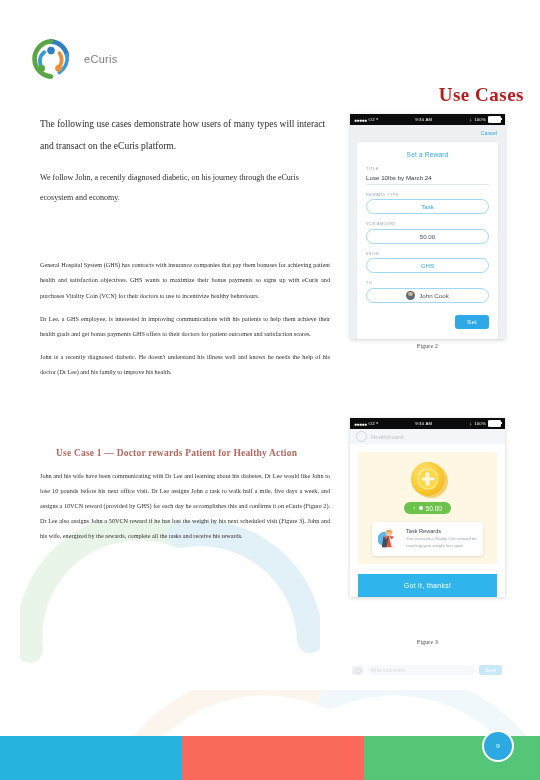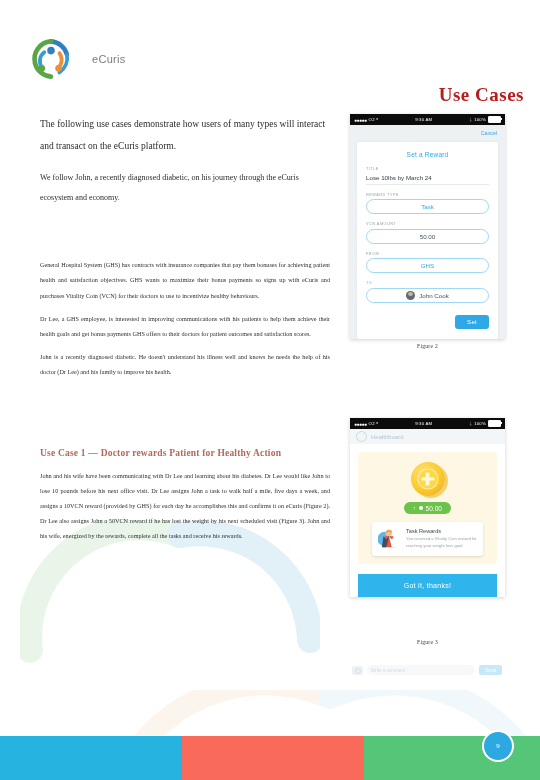--- a/index.html
+++ b/index.html
@@ -20,21 +20,21 @@
     background: #ffffff;
   }
 
   
   .logo-block {
     position: absolute;
     left: 30px;
     top: 38px;
     display: flex;
     align-items: center;
-    gap: 20px;
+    gap: 12px;
   }
   .logo-mark { width: 42px; height: 42px; display: block; }
   .logo-text {
     font-family: "Liberation Sans", sans-serif;
     font-size: 11px;
     color: #7a7a7a;
     letter-spacing: .3px;
   }
 
   
@@ -82,21 +82,21 @@
     line-height: 2.45;
     color: #2f2f2f;
     margin: 0 0 8px 0;
     text-align: justify;
   }
 
   .usecase-head {
     font-family: "Liberation Serif", serif;
     font-size: 9.5px;
     color: #b5655c;
-    margin: 0 0 10px 0;
+    margin: 0 0 10px 16px;
     letter-spacing: .2px;
   }
 
   
   .watermark {
     position: absolute;
     left: 20px;
     top: 520px;
     width: 300px;
     height: 150px;

